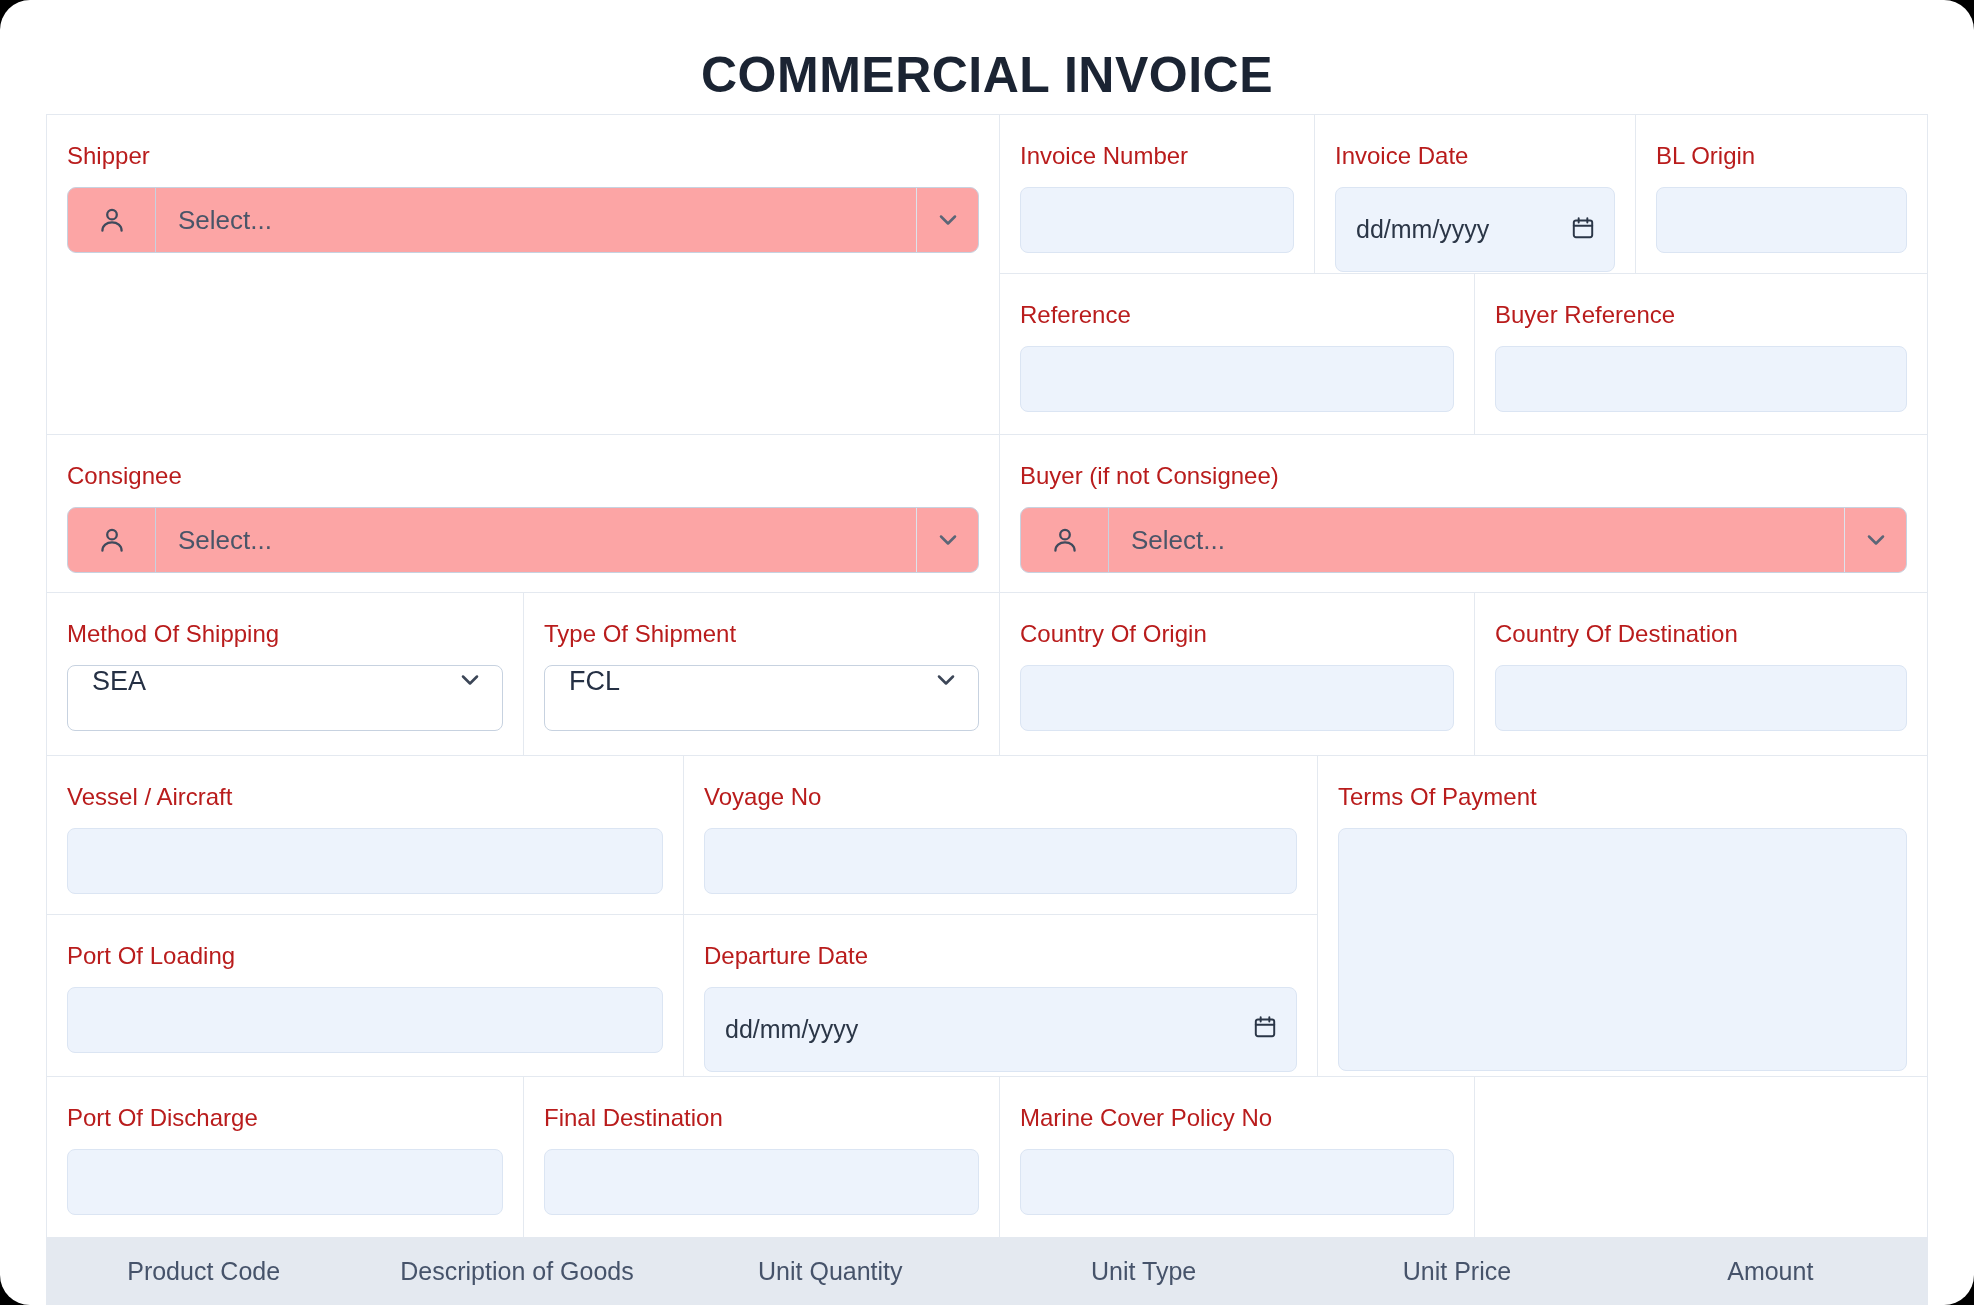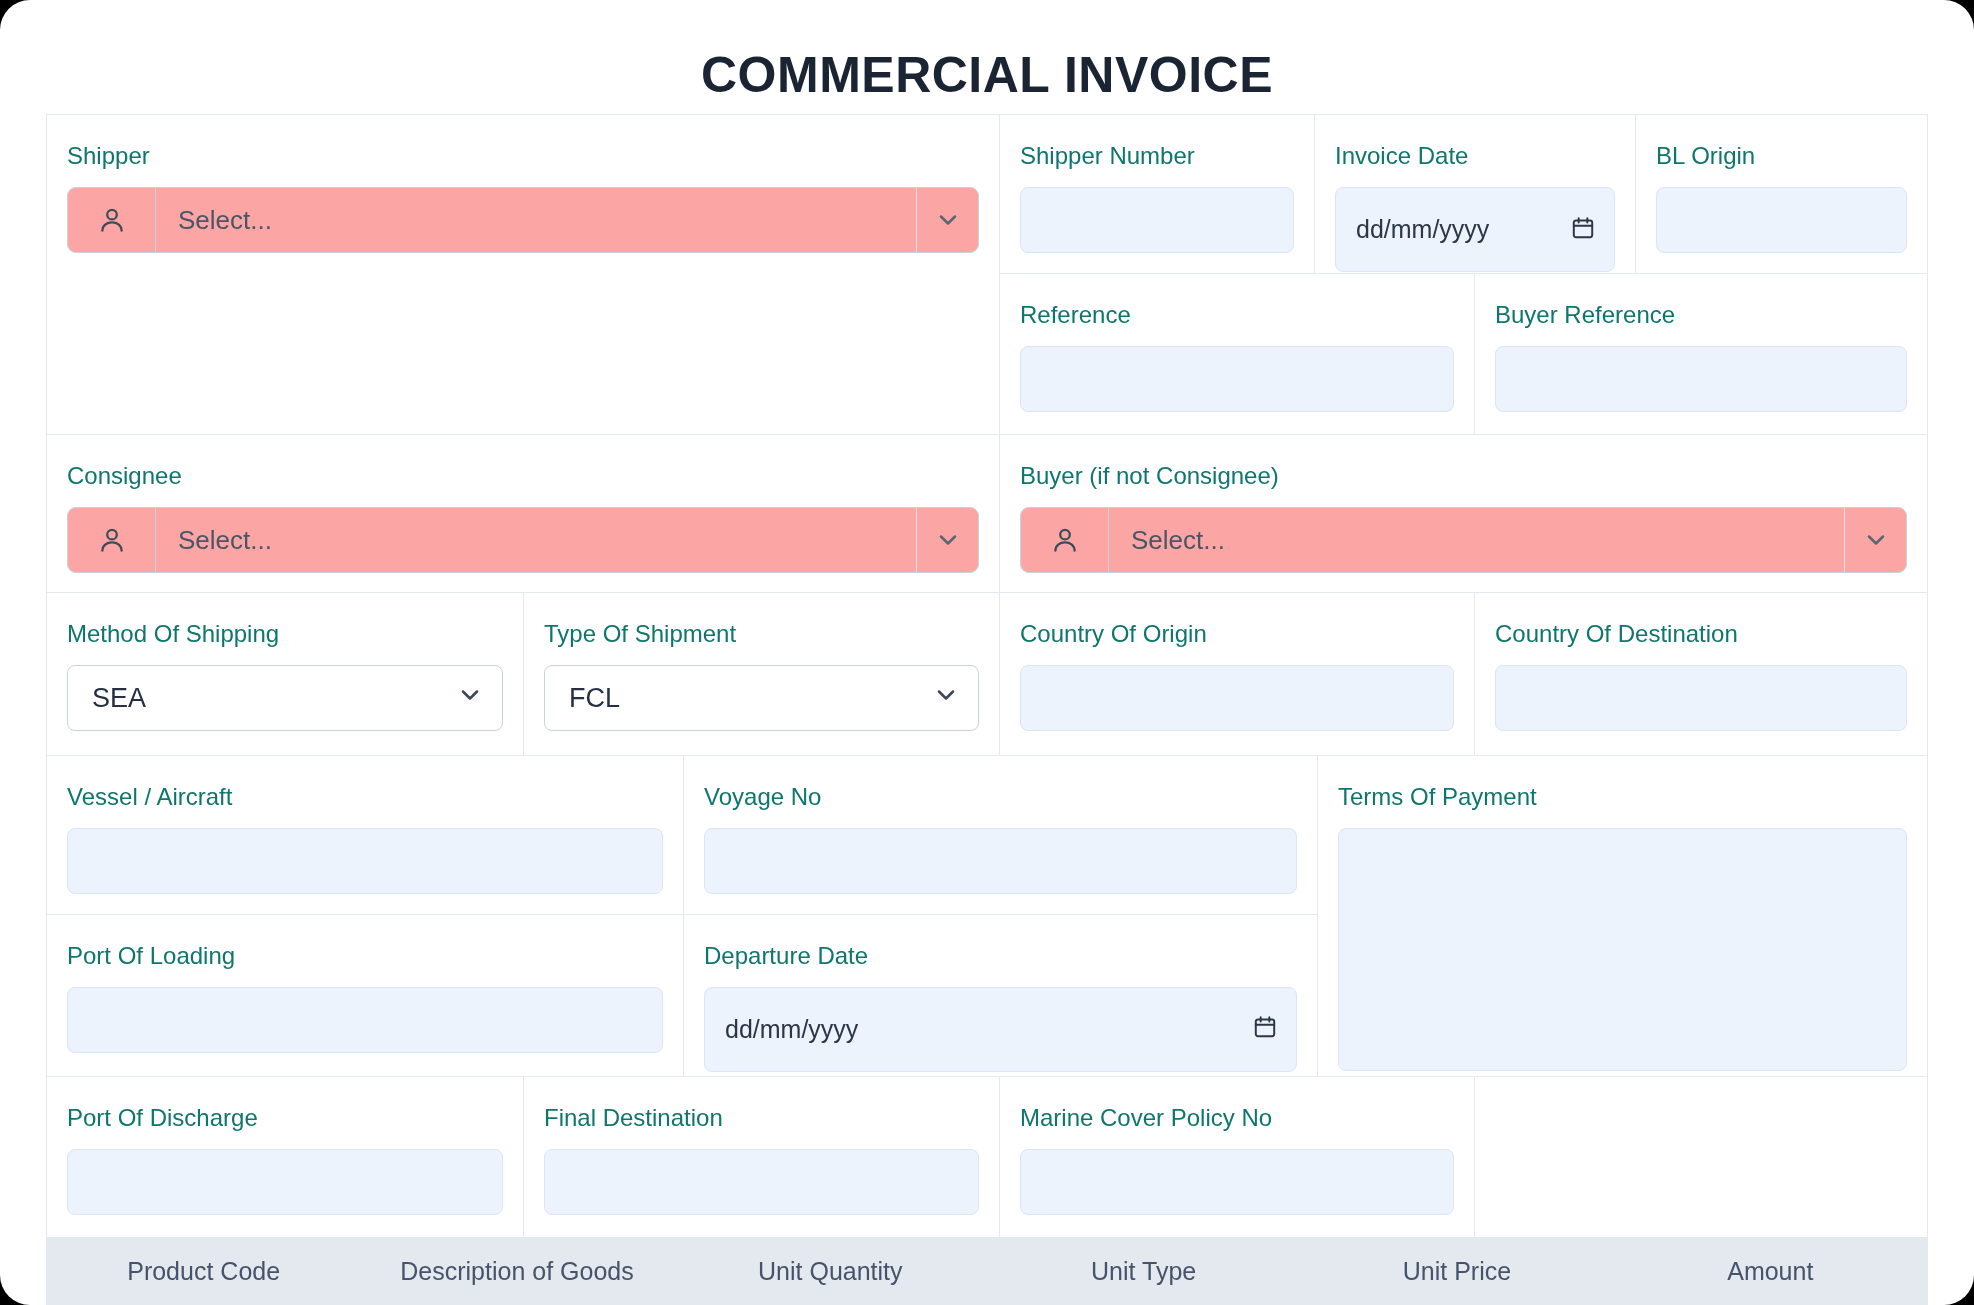--- a/index.html
+++ b/index.html
@@ -36,21 +36,21 @@
   .row { display: flex; }
   .col { display: flex; flex-direction: column; }
   .cell { position: relative; padding: 26px 20px 0 20px; }
   .bdr { border-right: 1px solid #e4e9f0; }
   .hbdr { border-bottom: 1px solid #e4e9f0; }
   .grow { flex: 1; }
 
   .label {
     font-size: 24px;
     line-height: 30px;
-    color: #0f766e;
+    color: #b91c1c;
     margin-bottom: 16px;
     white-space: nowrap;
   }
   .input {
     display: block;
     width: 100%;
     height: 66px;
     background: #edf3fc;
     border: 1px solid #dbe5f3;
     border-radius: 8px;
@@ -93,21 +93,21 @@
     font-size: 26px;
     color: #4a5568;
   }
   .es-chev {
     width: 62px; flex: 0 0 62px;
     display: flex; align-items: center; justify-content: center;
     border-left: 1px solid #dde3ec;
   }
 
   .simple-select {
-    display: flex; align-items: center; justify-content: space-between;
+    display: flex; align-items: flex-start; justify-content: space-between;
     width: 100%; height: 66px;
     background: #fff;
     border: 1px solid #c7d2e0;
     border-radius: 8px;
     padding: 0 18px 0 24px;
     font-size: 27px;
     color: #253044;
     cursor: pointer;
   }
 
@@ -187,21 +187,21 @@
           <span class="es-chev">
             <svg width="28" height="28" viewBox="0 0 24 24" fill="none" stroke="#5b6677" stroke-width="2.2" stroke-linecap="round" stroke-linejoin="round">
                 <polyline points="6 9 12 15 18 9"></polyline>
               </svg>
           </span>
         </div>
       </div>
       <div class="col right-a grow">
         <div class="row row-a1 hbdr">
           <div class="cell bdr c1">
-            <div class="label">Shipper Number</div>
+            <div class="label">Invoice Number</div>
             <input class="input" type="text" style="">
           </div>
           <div class="cell bdr c2">
             <div class="label">Invoice Date</div>
             <div class="date-input">
               <span class="date-text">dd/mm/yyyy</span>
               <span>
                 <svg width="26" height="26" viewBox="0 0 24 24" fill="none" stroke="#2b3647" stroke-width="1.8" stroke-linecap="round">
                     <rect x="3.5" y="5" width="17" height="15.5" rx="2"></rect>
                     <path d="M8 3v4M16 3v4M3.5 10h17"></path>

